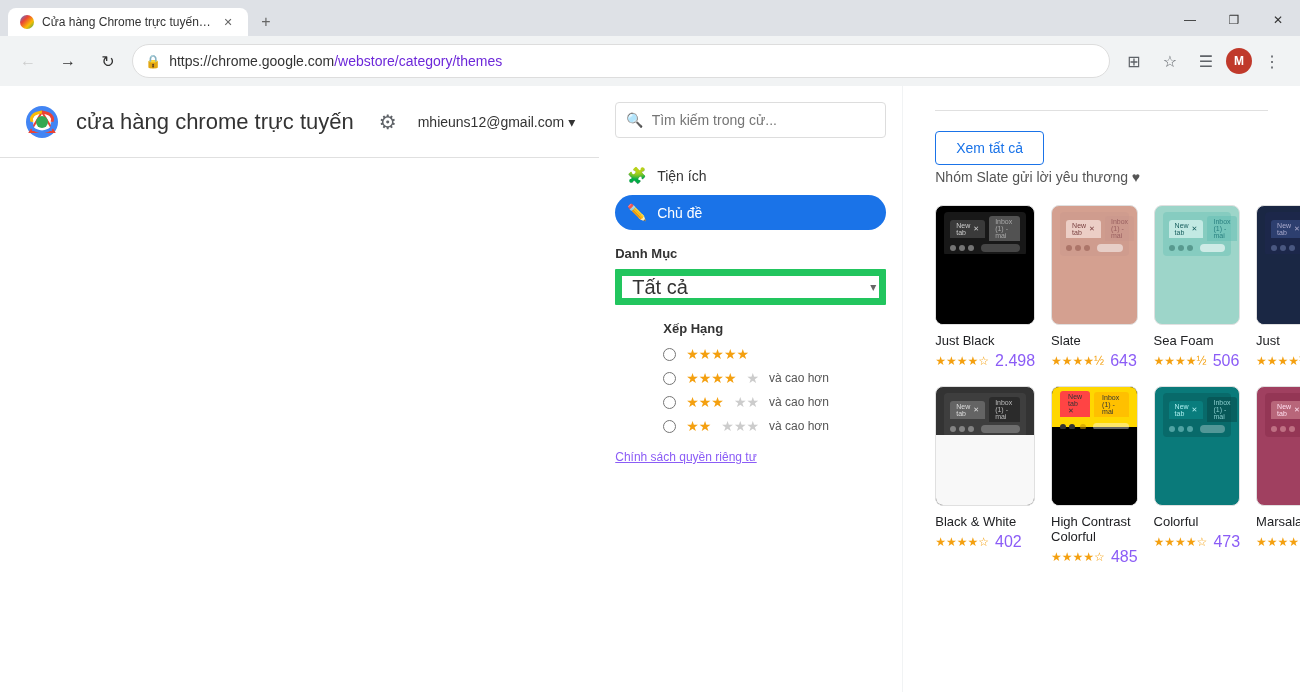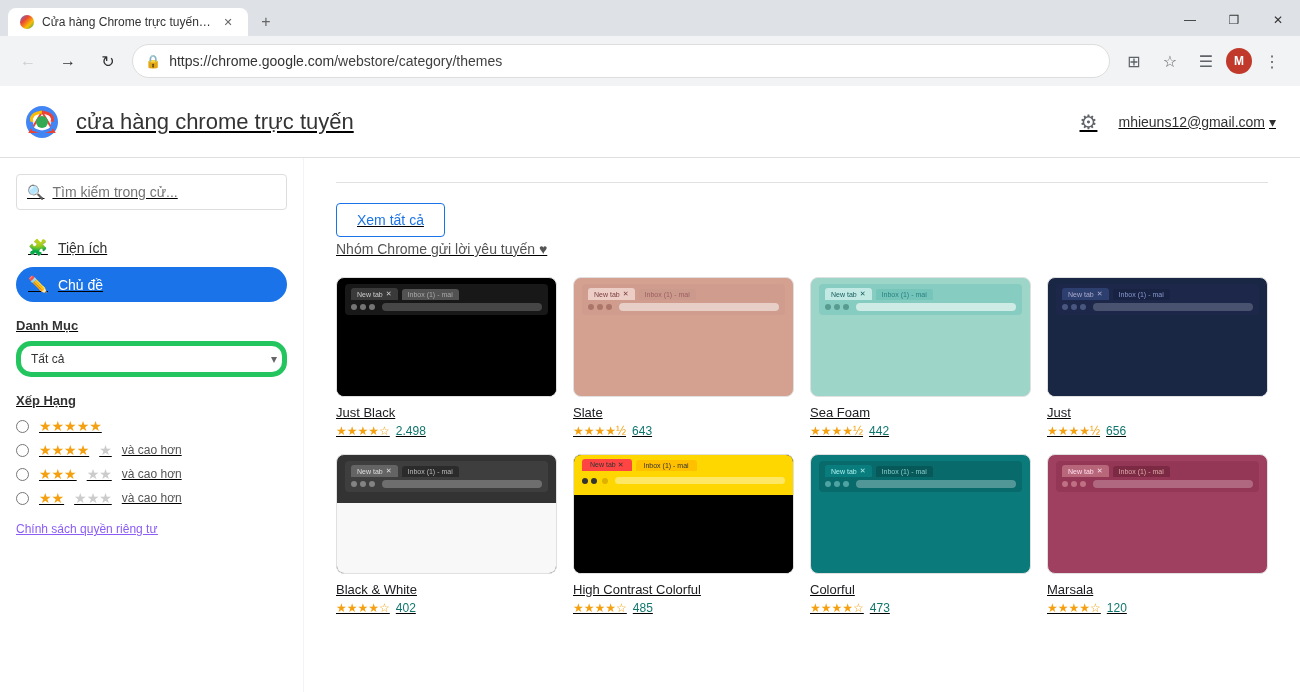--- a/index.html
+++ b/index.html
@@ -14,27 +14,27 @@
     .tab-new { width: 28px; height: 28px; display: flex; align-items: center; justify-content: center; font-size: 16px; color: #666; cursor: pointer; margin-left: 4px; }
     .win-btn { width: 44px; height: 32px; display: flex; align-items: center; justify-content: center; font-size: 12px; color: #333; cursor: pointer; }
 
     .nav-bar { height: 50px; background: #f1f3f4; display: flex; align-items: center; padding: 0 12px; gap: 8px; }
     .nav-btn { width: 32px; height: 32px; border-radius: 50%; display: flex; align-items: center; justify-content: center; cursor: pointer; color: #333; font-size: 16px; }
     .nav-btn.disabled { color: #ccc; cursor: default; }
     .address-bar { flex: 1; height: 34px; background: white; border-radius: 20px; display: flex; align-items: center; padding: 0 12px; gap: 8px; border: 1px solid #ddd; }
     .lock-icon { color: #5f6368; font-size: 13px; }
     .address-text { flex: 1; font-size: 14px; color: #333; }
     .address-text .domain { color: #333; }
-    .address-text .path { color: #404040; }
+    .address-text .path { color: #6d28d9; }
     .nav-actions { display: flex; align-items: center; gap: 4px; }
     .nav-action-btn { width: 32px; height: 32px; border-radius: 50%; display: flex; align-items: center; justify-content: center; cursor: pointer; color: #5f6368; font-size: 16px; }
     .avatar { width: 26px; height: 26px; border-radius: 50%; background: #c0392b; display: flex; align-items: center; justify-content: center; color: white; font-size: 12px; font-weight: bold; cursor: pointer; }
 
     
-    .page-content { flex: 1; background: white; overflow: hidden; display: flex; flex-direction: column; text-decoration: underline; }
+    .page-content { flex: 1; background: white; overflow: hidden; display: flex; flex-direction: row; }
 
     .store-header { height: 72px; background: white; border-bottom: 1px solid #e0e0e0; display: flex; align-items: center; padding: 0 24px; gap: 16px; }
     .store-logo { width: 36px; height: 36px; }
     .store-name { font-size: 22px; color: #333; font-weight: 400; }
     .header-right { margin-left: auto; display: flex; align-items: center; gap: 12px; }
     .gear-btn { width: 36px; height: 36px; display: flex; align-items: center; justify-content: center; cursor: pointer; color: #5f6368; font-size: 20px; }
     .user-email { font-size: 14px; color: #333; display: flex; align-items: center; gap: 4px; cursor: pointer; }
 
     .main-layout { display: flex; flex: 1; overflow: hidden; }
 
@@ -45,24 +45,24 @@
     .search-icon { color: #888; font-size: 14px; }
 
     .nav-item { display: flex; align-items: center; gap: 10px; padding: 8px 12px; border-radius: 4px; cursor: pointer; font-size: 14px; color: #333; margin-bottom: 2px; }
     .nav-item.active { background: #1a73e8; color: white; border-radius: 20px; }
     .nav-item-icon { font-size: 16px; }
 
     .sidebar-section { margin-top: 16px; }
     .sidebar-section-title { font-size: 13px; font-weight: 600; color: #333; margin-bottom: 8px; }
 
     .dropdown-wrap { position: relative; margin-bottom: 16px; }
-    .dropdown-select { width: 100%; height: 36px; border: 5px solid #22c55e; border-radius: 15px; padding: 0 30px 0 10px; font-size: 12px; color: #333; background: white; appearance: none; cursor: pointer; }
+    .dropdown-select { width: 100%; height: 36px; border: 7px solid #22c55e; border-radius: 1px; padding: 0 30px 0 10px; font-size: 20px; color: #333; background: white; appearance: none; cursor: pointer; }
     .dropdown-arrow { position: absolute; right: 10px; top: 50%; transform: translateY(-50%); color: #666; font-size: 12px; pointer-events: none; }
 
-    .rating-section { margin-top: 8px; }
+    .rating-section { margin-top: 8px; margin-left: 48px; }
     .rating-section-title { font-size: 13px; font-weight: 600; color: #333; margin-bottom: 10px; }
     .rating-row { display: flex; align-items: center; gap: 10px; margin-bottom: 8px; font-size: 13px; }
     .rating-row input[type=radio] { cursor: pointer; }
     .stars { color: #f4a010; font-size: 14px; }
     .stars-gray { color: #ccc; font-size: 14px; }
     .and-up { font-size: 12px; color: #555; }
 
     .privacy-link { font-size: 12px; color: #8b5cf6; cursor: pointer; margin-top: 16px; display: block; }
 
     
@@ -74,21 +74,21 @@
     .section-subtitle { font-size: 14px; color: #555; margin-bottom: 20px; }
 
     .see-all-btn { padding: 8px 20px; border: 1px solid #1a73e8; border-radius: 4px; color: #1a73e8; font-size: 14px; background: white; cursor: pointer; }
 
     .themes-grid { display: grid; grid-template-columns: repeat(4, 1fr); gap: 16px; }
     .theme-card { cursor: pointer; }
     .theme-thumb { width: 100%; height: 120px; border-radius: 8px; overflow: hidden; border: 1px solid #e0e0e0; margin-bottom: 8px; }
     .theme-name { font-size: 13px; color: #202124; font-weight: 500; margin-bottom: 4px; }
     .theme-rating-row { display: flex; align-items: center; gap: 6px; }
     .theme-stars { color: #f4a010; font-size: 12px; }
-    .theme-count { font-size: 12px; color: #0f766e; }
+    .theme-count { font-size: 16px; color: #8b5cf6; }
 
     
     .thumb-just-black { background: #000; position: relative; }
     .thumb-rose { background: #d4a090; position: relative; }
     .thumb-seafoam { background: #9dd5c9; position: relative; }
     .thumb-slate { background: #1a2744; position: relative; }
     .thumb-bw { background: #fff; position: relative; }
     .thumb-oceanic { background: #0a7a7a; position: relative; }
     .thumb-marsala { background: #a04060; position: relative; }
 
@@ -232,21 +232,21 @@
         </div>
 
         <a class="privacy-link" href="#">Chính sách quyền riêng tư</a>
       </div>
 
       <div class="main-content">
         <hr class="section-divider">
         <div class="section-header">
           <button class="see-all-btn">Xem tất cả</button>
         </div>
-        <p class="section-subtitle">Nhóm Chrome gửi lời yêu tuyến ♥</p>
+        <p class="section-subtitle">Nhóm Slate gửi lời yêu thương ♥</p>
 
         <div class="themes-grid">
 
           <div class="theme-card">
             <div class="theme-thumb thumb-just-black">
               <div class="mini-browser" style="background:rgba(60,60,60,0.4);">
                 <div class="mini-tab-bar">
                   <div class="mini-tab active" style="background:rgba(255,255,255,0.15); color:#ccc; font-size:7px;">New tab <span class="mini-close">✕</span></div>
                   <div class="mini-tab" style="font-size:7px; color:#aaa;">Inbox (1) - mai</div>
                 </div>
@@ -299,21 +299,21 @@
                   <div class="mini-nav-dot" style="background:rgba(20,80,70,0.4);"></div>
                   <div class="mini-nav-dot" style="background:rgba(20,80,70,0.4);"></div>
                   <div class="mini-nav-dot" style="background:rgba(20,80,70,0.4);"></div>
                   <div style="flex:1; height:8px; background:rgba(255,255,255,0.6); border-radius:4px; margin-left:4px;"></div>
                 </div>
               </div>
             </div>
             <div class="theme-name">Sea Foam</div>
             <div class="theme-rating-row">
               <span class="theme-stars">★★★★½</span>
-              <span class="theme-count">442</span>
+              <span class="theme-count">506</span>
             </div>
           </div>
 
           <div class="theme-card">
             <div class="theme-thumb thumb-slate">
               <div class="mini-browser" style="background:rgba(30,40,80,0.5); top:6px; left:8px; right:8px;">
                 <div class="mini-tab-bar">
                   <div class="mini-tab active" style="background:rgba(50,70,120,0.8); color:#aac; font-size:7px;">New tab <span class="mini-close">✕</span></div>
                   <div class="mini-tab" style="font-size:7px; color:#8899cc; background:rgba(20,30,60,0.5);">Inbox (1) - mai</div>
                 </div>

